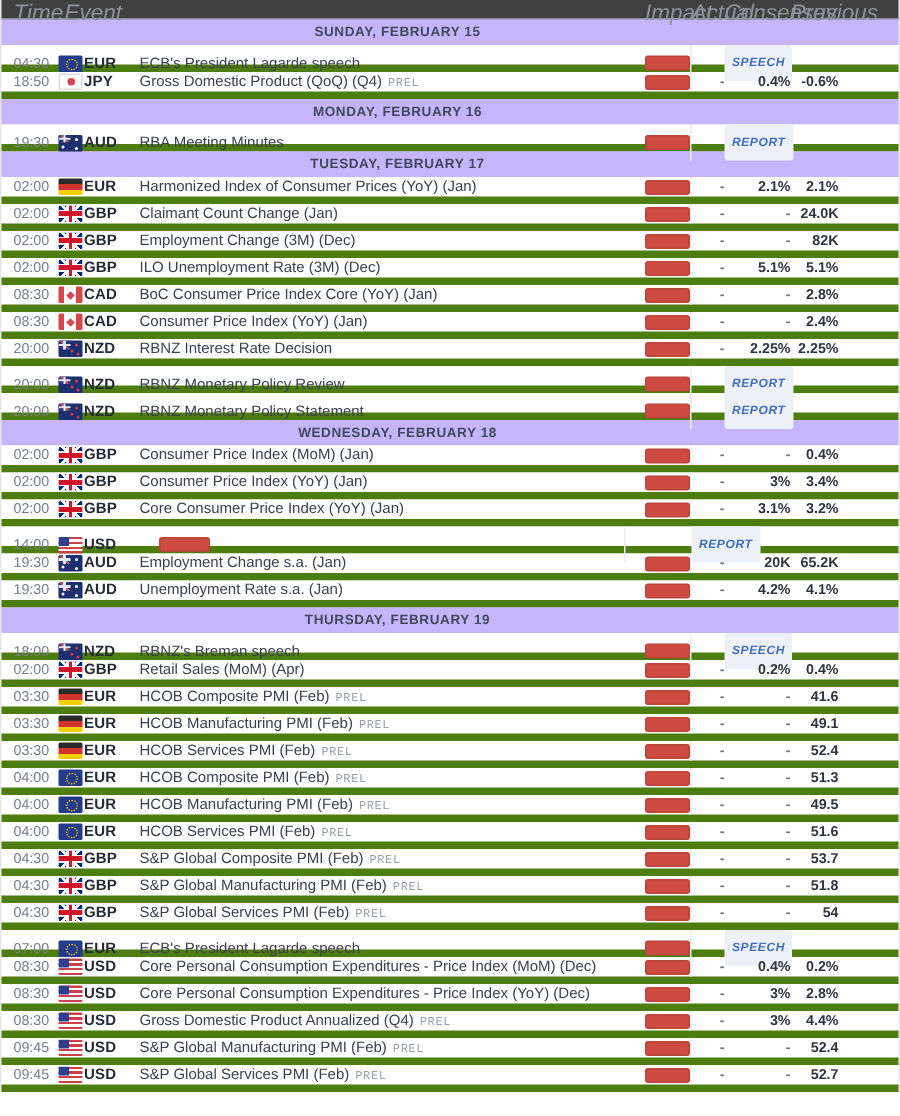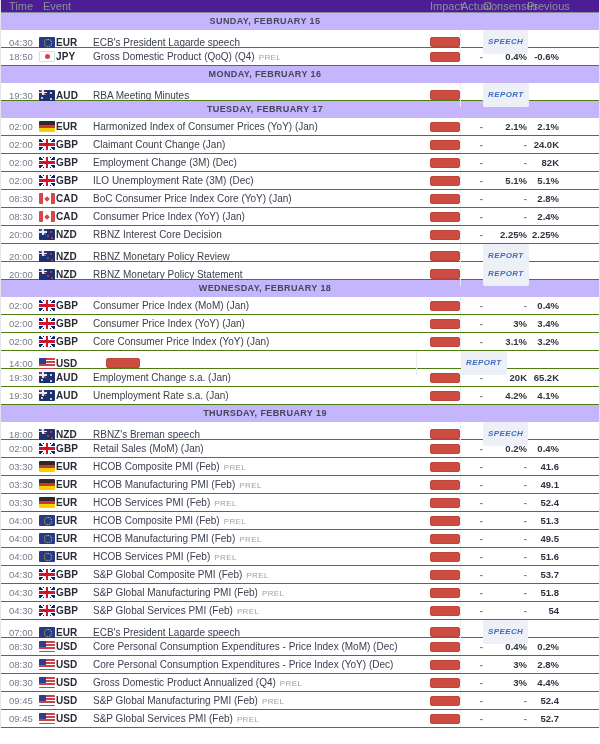--- a/index.html
+++ b/index.html
@@ -1,37 +1,37 @@
 <!DOCTYPE html>
 <html style="--impact: #cd4b41; --badge-text: #3e6dbf; --badge-bg: #edf1f7;"><head>
 <meta charset="utf-8">
 <style>
   html,body{margin:0;padding:0;background:#fff;}
   body{width:600px;height:744px;overflow:hidden;font-family:"Liberation Sans",sans-serif;
        -webkit-font-smoothing:antialiased;}
   .calendar{width:600px;box-sizing:border-box;border-left:1px solid #e4e4e8;border-right:1px solid #e4e4e8;}
   .grid{display:grid;grid-template-columns:30px 17px 37px 1fr 44px 22px 44px 32px;
         align-items:center;padding:0 40px 0 8px;}
-  .header-row{height:13px;background:#4c1d95;border-bottom:1px solid #878c98;
-              box-sizing:border-box;font-size:11px;color:#8d919b;}
+  .header-row{height:13px;background:#404040;border-bottom:1px solid #878c98;
+              box-sizing:border-box;font-size:15px;color:#8d919b;font-style:italic;}
   .header-row .hc{white-space:nowrap;overflow:visible;}
   .h-time{text-align:left;}
   .h-event{text-align:left;grid-column:2 / 5;padding-left:4px;}
   .h-impact{text-align:right;padding-left:13px;}
   .h-right{text-align:right;}
   .day-band{height:17px;line-height:17px;background:#c4b5fd;text-align:center;
             font-size:9px;font-weight:bold;letter-spacing:.4px;color:#43475a;
             padding-right:70px;white-space:nowrap;}
-  .row{height:18px;box-sizing:border-box;border-bottom:1px solid #4d7c0f;background:#fff;}
+  .row{height:18px;box-sizing:border-box;border-bottom:5px solid #4d7c0f;background:#fff;}
   .c{white-space:nowrap;overflow:visible;}
   .time{font-size:9.5px;color:#767d8b;}
   .flagcell{display:flex;align-items:center;}
   .ccy{font-size:10px;font-weight:bold;color:#262b36;letter-spacing:.1px;}
   .event{font-size:10px;color:#3c4150;}
-  .prel{font-size:8px;color:#9ba1ac;margin-left:4px;letter-spacing:.4px;}
+  .prel{font-size:8px;color:#9ba1ac;margin-left:4px;letter-spacing:.4px;font-family:Liberation Mono, monospace;}
   .impact{padding-left:13px;border-right:1px solid #ececf0;align-self:stretch;
           display:flex;align-items:center;}
   .bar{width:34px;height:10px;background:var(--impact,#cd4b41);
        border:1px solid #bc453c;border-radius:2px;box-sizing:border-box;display:inline-block;}
   .num{text-align:right;font-size:9.5px;font-weight:bold;color:#2f3440;}
   .num.dim{color:#6f7482;}
   .badge{display:inline-block;font-size:8px;font-style:italic;letter-spacing:.4px;
          color:var(--badge-text,#3e6dbf);background:var(--badge-bg,#edf1f7);
          padding:8px 5px;border-radius:2px;line-height:1;}
   
@@ -208,21 +208,21 @@
         <div class="c num dim">-</div>
         <div class="c num dim">-</div>
         <div class="c num">2.4%</div>
       </div>
       <div class="grid row">
         <div class="c time">20:00</div>
         <div class="c flagcell">
           <span class="flag flag-nz"></span>
         </div>
         <div class="c ccy">NZD</div>
-        <div class="c event">RBNZ Interest Core Decision</div>
+        <div class="c event">RBNZ Interest Rate Decision</div>
         <div class="c impact">
           <span class="bar"></span>
         </div>
         <div class="c num dim">-</div>
         <div class="c num">2.25%</div>
         <div class="c num">2.25%</div>
       </div>
       <div class="grid row">
         <div class="c time">20:00</div>
         <div class="c flagcell">
@@ -349,21 +349,21 @@
         <div class="c num"></div>
         <div class="c num"><span class="badge">SPEECH</span></div>
         <div class="c num"></div>
       </div>
       <div class="grid row">
         <div class="c time">02:00</div>
         <div class="c flagcell">
           <span class="flag flag-gb"></span>
         </div>
         <div class="c ccy">GBP</div>
-        <div class="c event">Retail Sales (MoM) (Jan)</div>
+        <div class="c event">Retail Sales (MoM) (Apr)</div>
         <div class="c impact">
           <span class="bar"></span>
         </div>
         <div class="c num dim">-</div>
         <div class="c num">0.2%</div>
         <div class="c num">0.4%</div>
       </div>
       <div class="grid row">
         <div class="c time">03:30</div>
         <div class="c flagcell">

